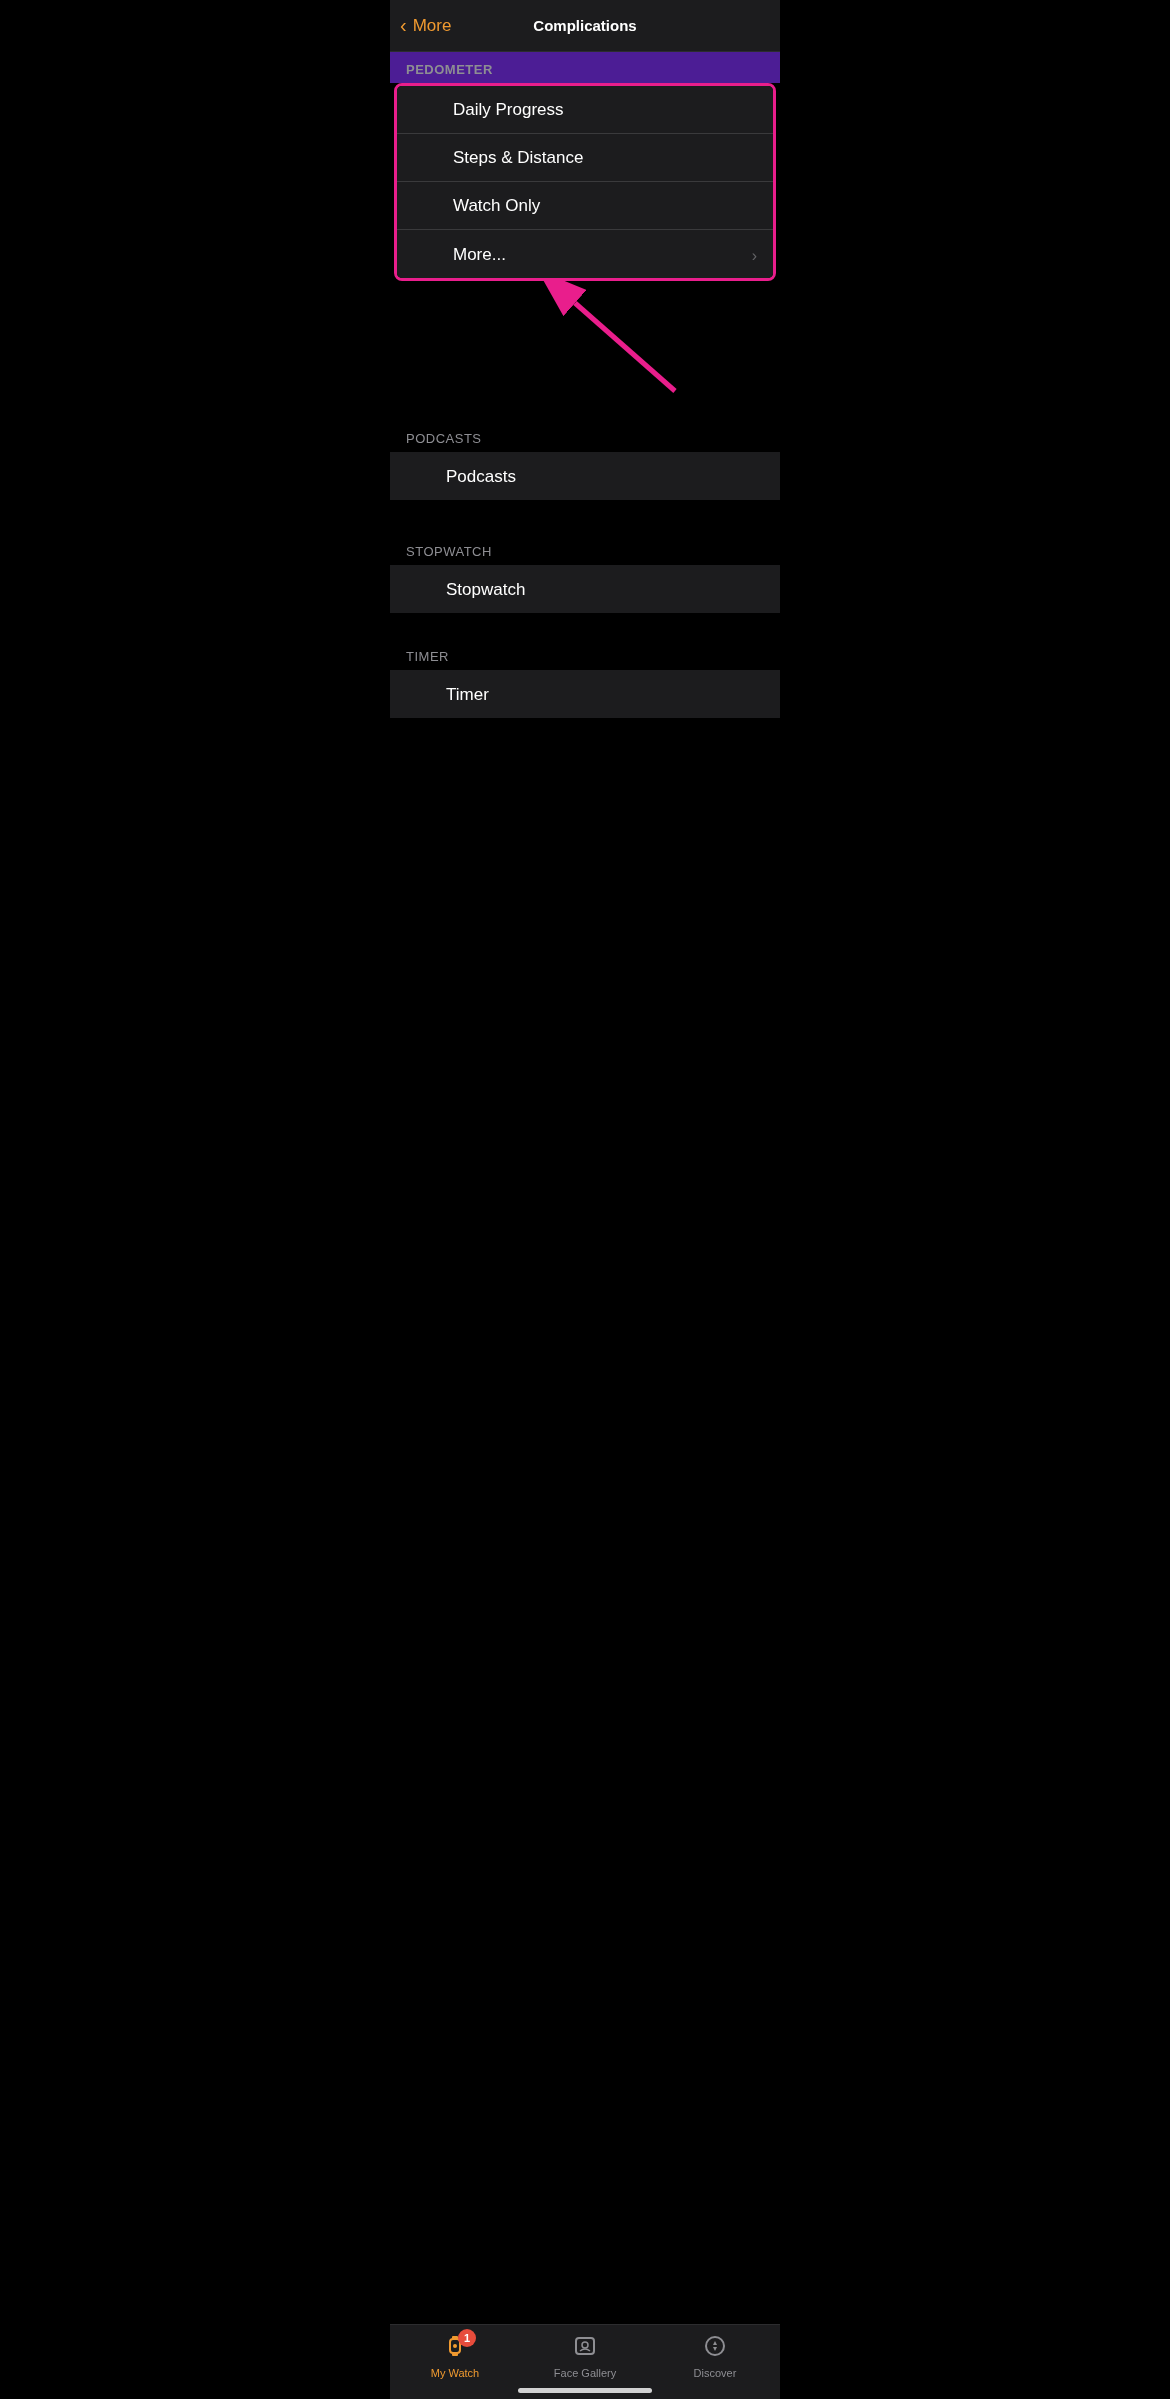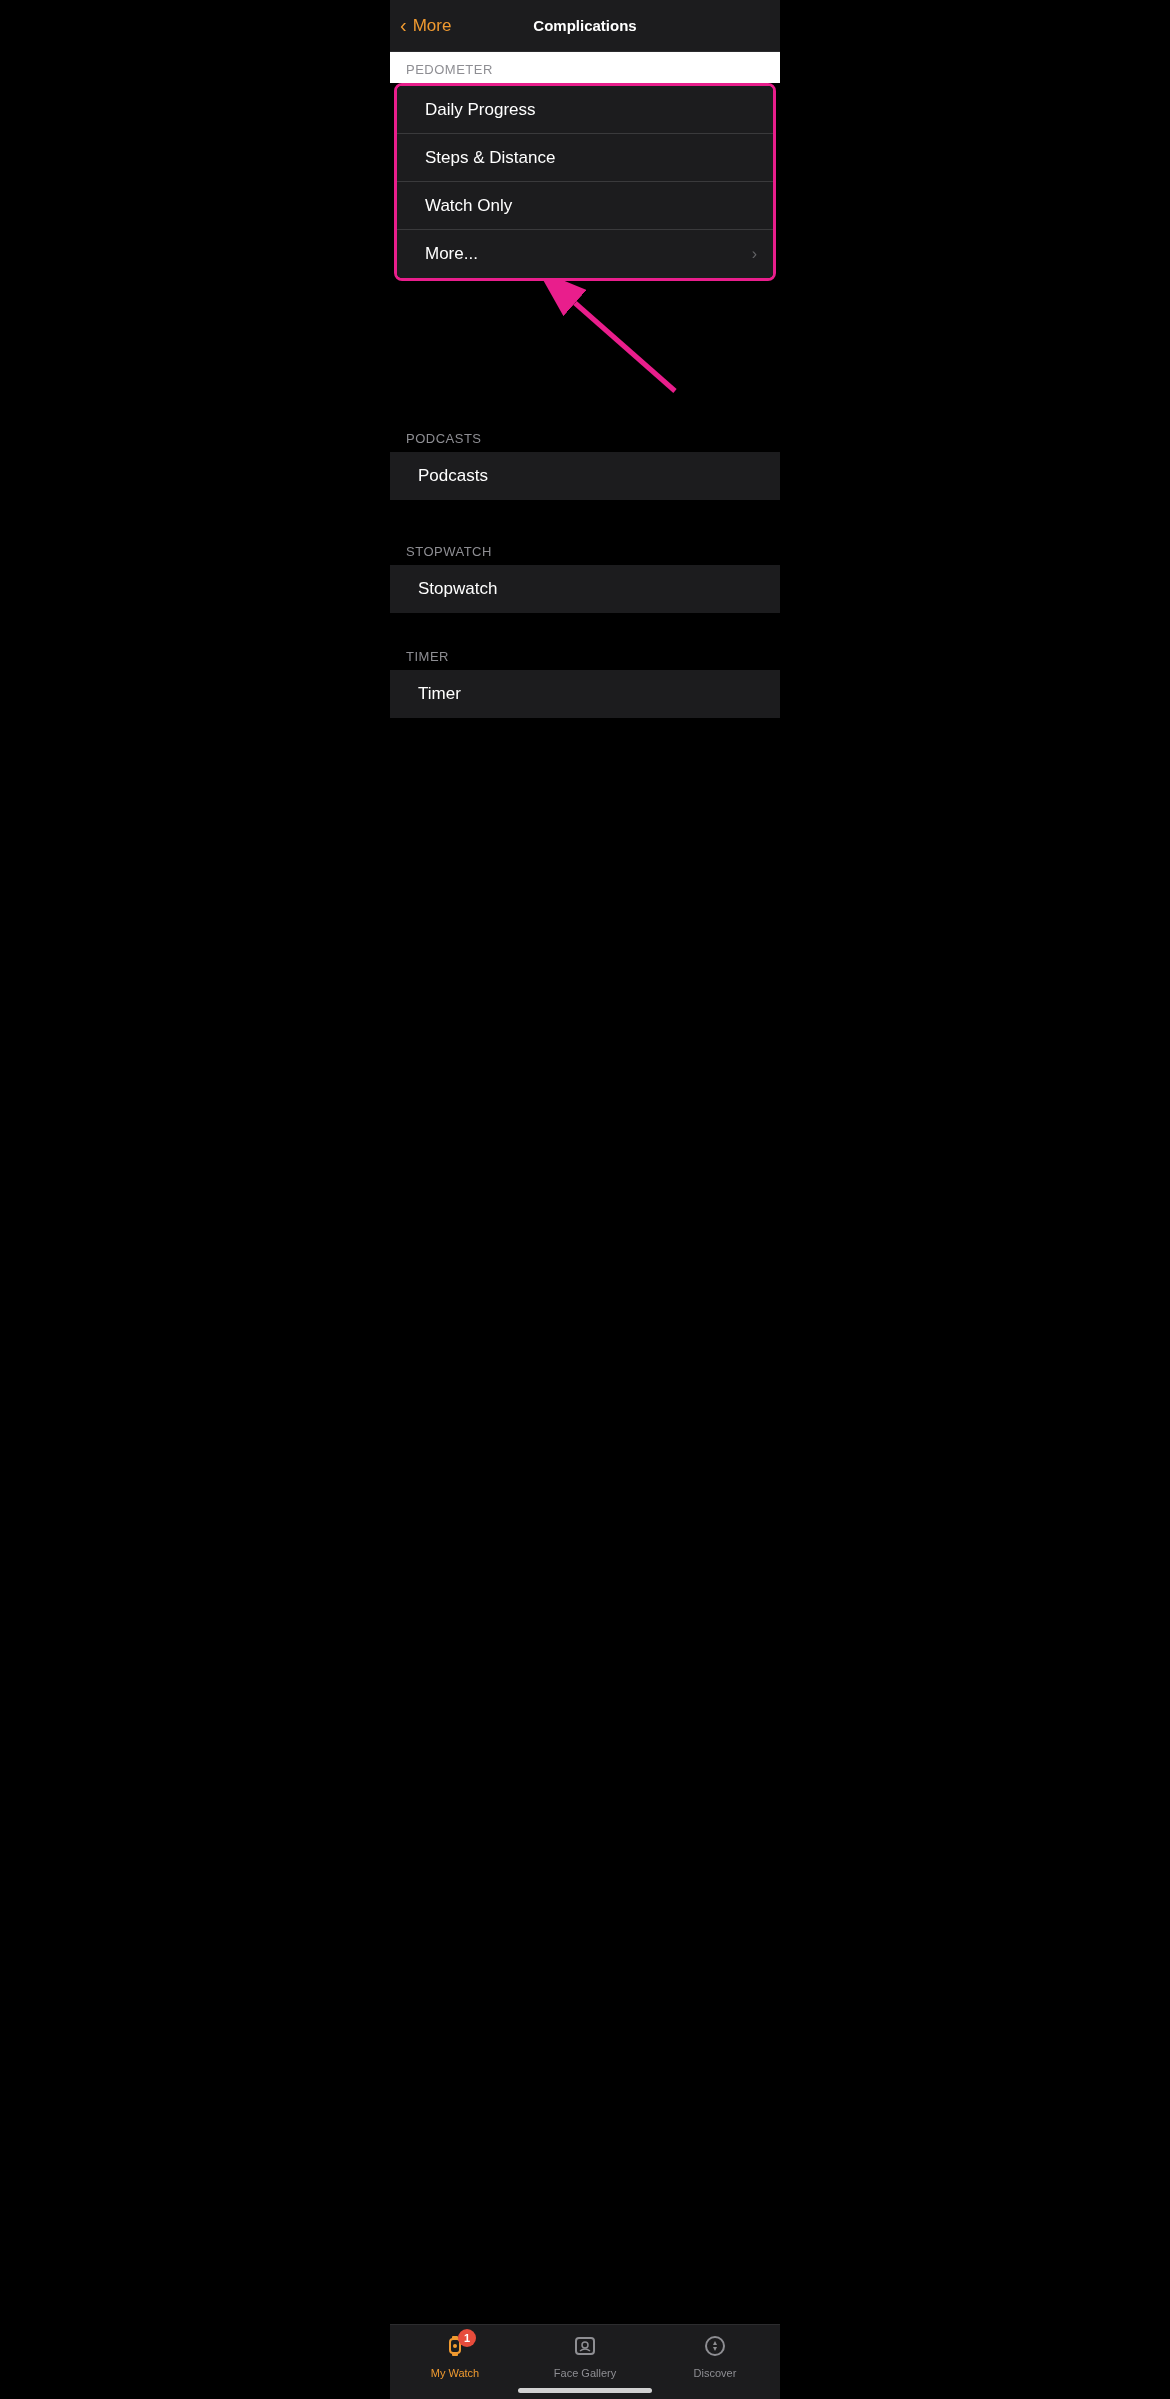--- a/index.html
+++ b/index.html
@@ -67,23 +67,23 @@
     }
 
     
     .list-section {
       background: #1c1c1e;
       margin-bottom: 0;
     }
 
     .list-item {
       display: flex;
-      align-items: center;
+      align-items: flex-end;
       justify-content: space-between;
-      padding: 13px 16px 13px 28px;
+      padding: 13px 16px 13px 56px;
       border-bottom: 1px solid #2c2c2e;
       background: #1c1c1e;
       min-height: 48px;
     }
 
     .list-item:last-child {
       border-bottom: none;
     }
 
     .list-item-text {
@@ -205,24 +205,24 @@
     }
 
     .content-wrapper {
       padding-bottom: 90px;
     }
 
     
     .pedometer-section-header {
       padding: 10px 16px 6px 16px;
       font-size: 13px;
-      font-weight: 400;
+      font-weight: 700;
       color: #8e8e93;
       letter-spacing: 0.5px;
-      background: #ffffff;
+      background: #4c1d95;
     }
 
     .arrow-area {
       position: relative;
       background: #000;
       height: 130px;
     }
   </style>
 </head>
 <body>

